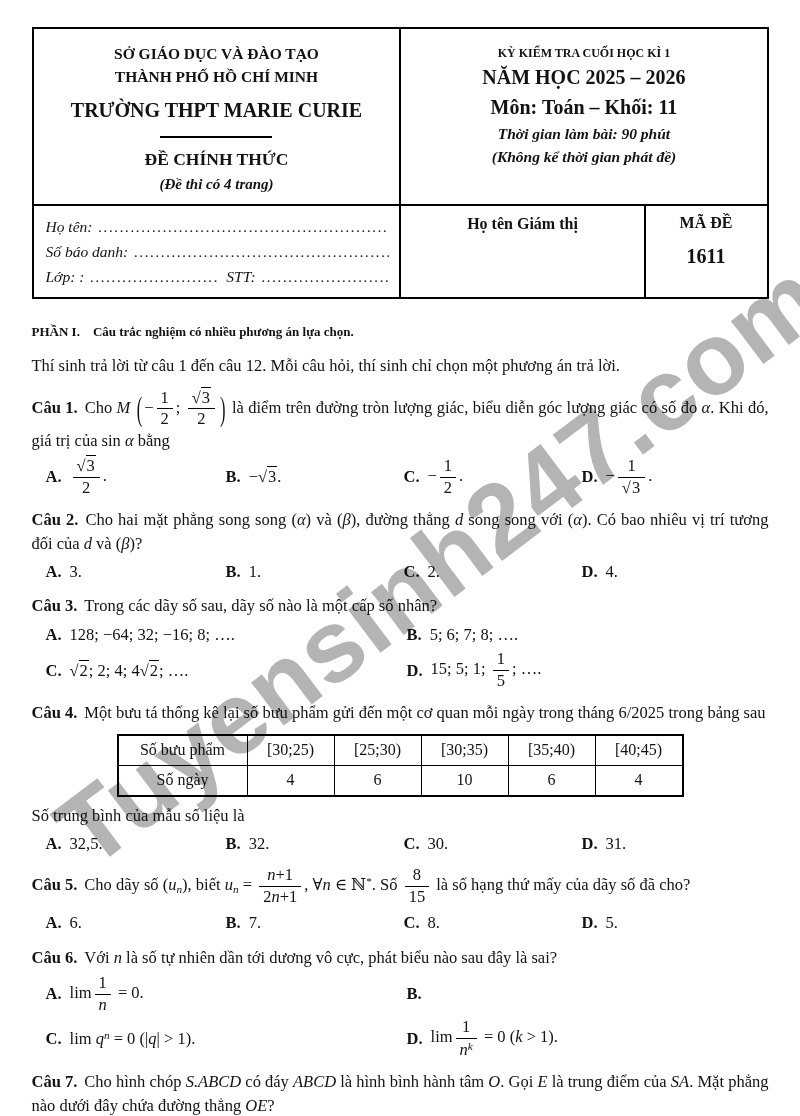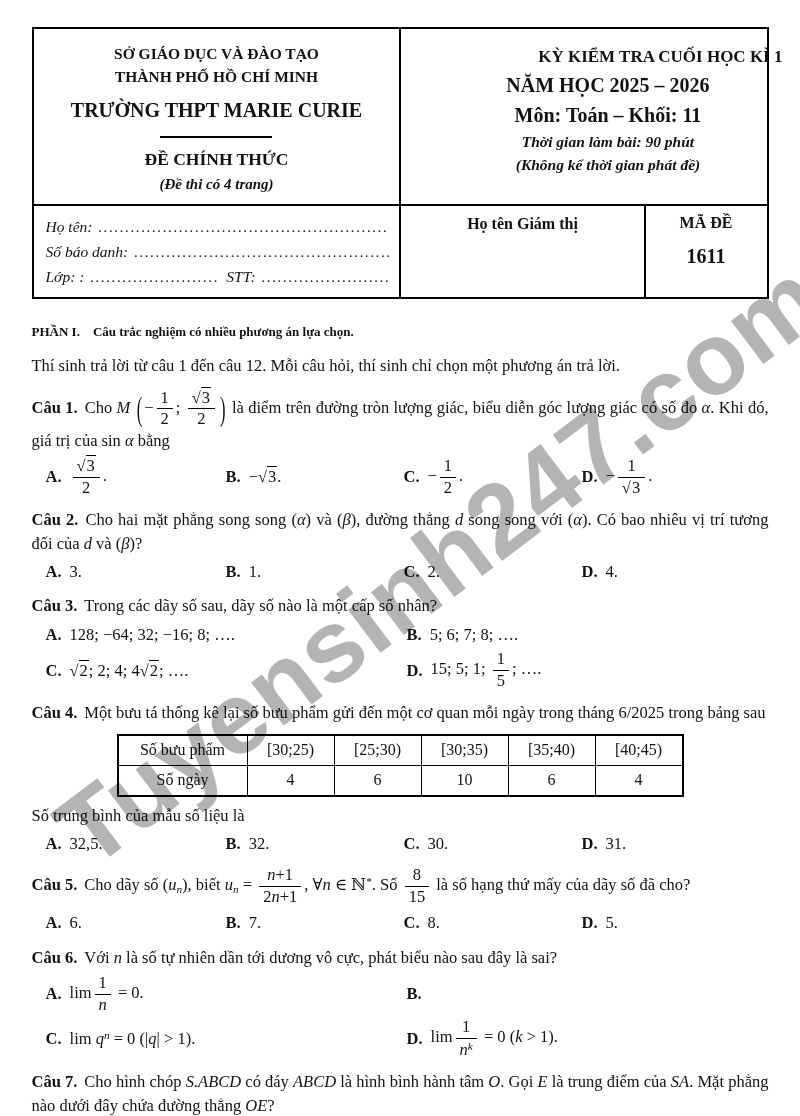--- a/index.html
+++ b/index.html
@@ -16,29 +16,29 @@
     position:absolute; left:-55px; top:492px; width:990px; text-align:center;
     transform:rotate(-37deg); transform-origin:center;
     font-family:"Liberation Sans","DejaVu Sans",sans-serif;
     font-size:102px; font-weight:bold; letter-spacing:1px;
     color:#b4b4b4; mix-blend-mode:multiply; z-index:4; pointer-events:none;
     white-space:nowrap;
   }
 
   
   .hdr { border:2.5px solid #000; }
-  .hdr-top { display:grid; grid-template-columns:50.2% 49.8%;gap:24px; }
+  .hdr-top { display:grid; grid-template-columns:50.2% 49.8%; }
   .hdr-top-left { border-right:2.5px solid #000; text-align:center; padding:13px 8px 8px; min-height:125px; }
   .hdr-top-right { text-align:center; padding:15px 8px 8px; }
   .hdr-line { font-weight:bold; font-size:15.5px; line-height:1.5; }
   .hdr-school { font-weight:bold; font-size:20px; line-height:1.5;margin-top:6px; }
   .hdr-rule { width:112px; border:0; border-top:2.2px solid #000; margin:11px auto 9px; }
   .hdr-official { font-weight:bold; font-size:17.5px; }
   .hdr-pages { font-weight:bold; font-style:italic; font-size:15px; margin-top:3px; }
-  .hdr-exam { font-weight:bold; font-size:17px; line-height:1.5;text-align:right; }
+  .hdr-exam { font-weight:bold; font-size:12px; line-height:1.5; }
   .hdr-bold { font-weight:bold; font-size:20px; line-height:1.5; }
   .hdr-ital { font-weight:bold; font-style:italic; font-size:15.5px; line-height:1.5; }
 
   .hdr-bottom { display:grid; grid-template-columns:50.2% 33.3% 16.5%; border-top:2.5px solid #000; min-height:88px; }
   .hdr-student { border-right:2.5px solid #000; padding:8px 10px 8px 12px; }
   .hdr-proctor { border-right:2.5px solid #000; text-align:center; padding-top:7px; font-weight:bold; font-size:16px; }
   .hdr-code { text-align:center; padding-top:6px; }
   .code-label { font-weight:bold; font-size:16px; }
   .code-value { font-weight:bold; font-size:20px; margin-top:8px; }
 

